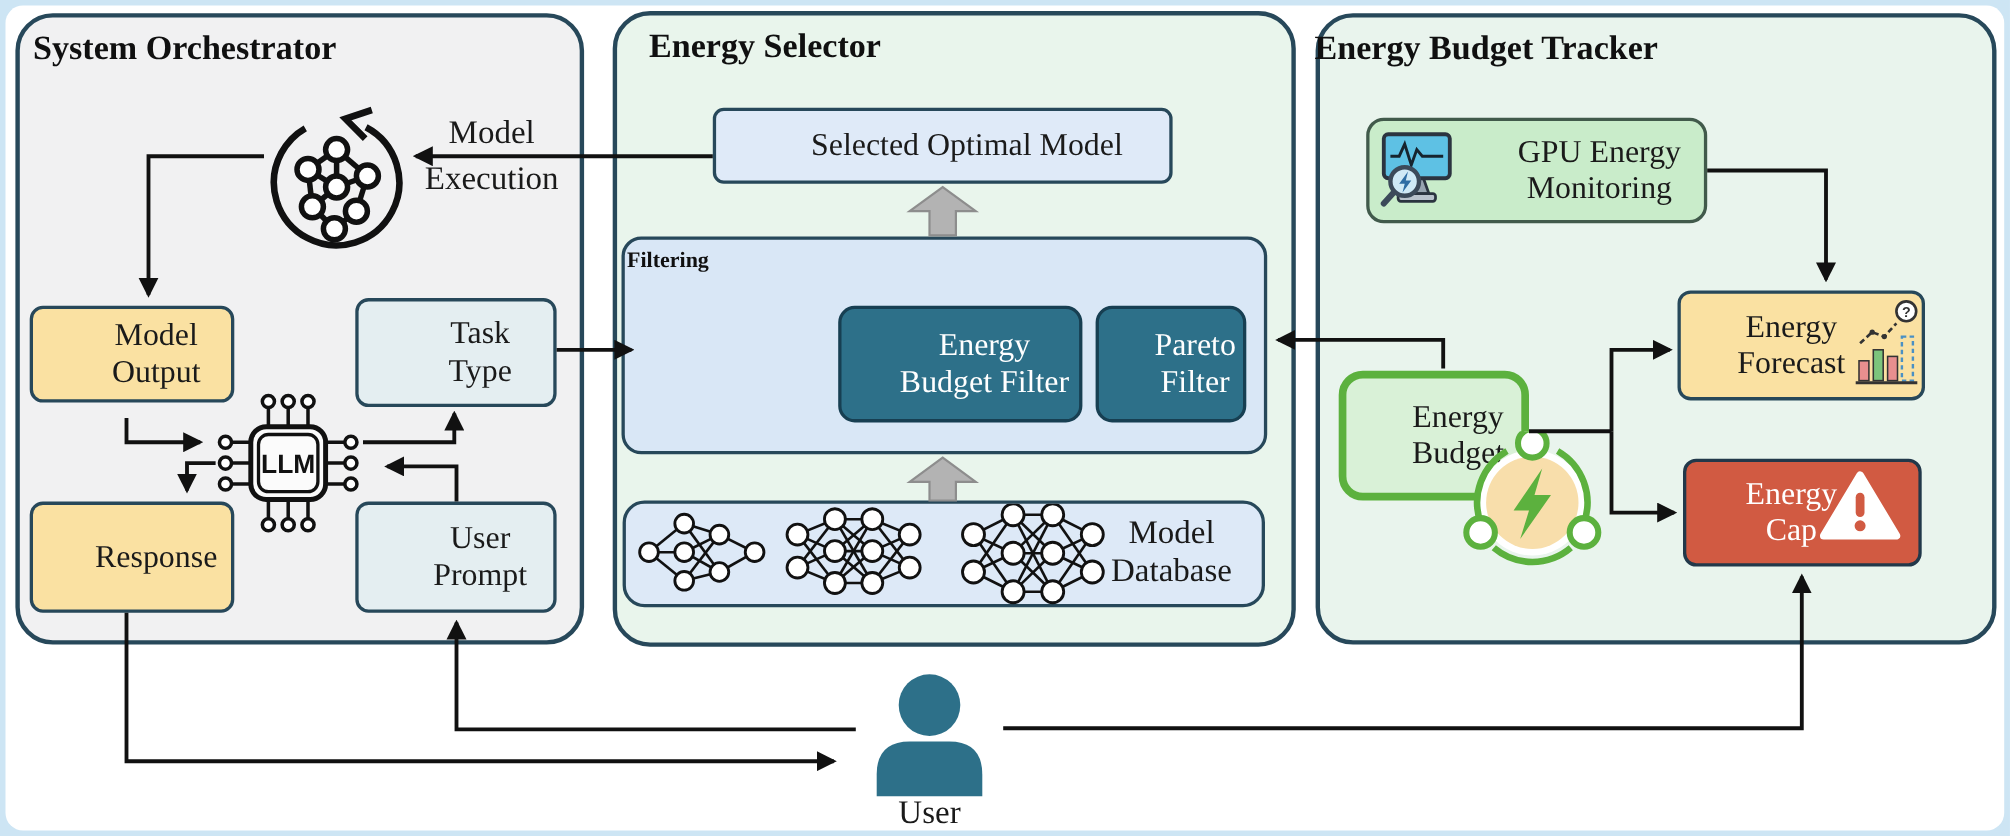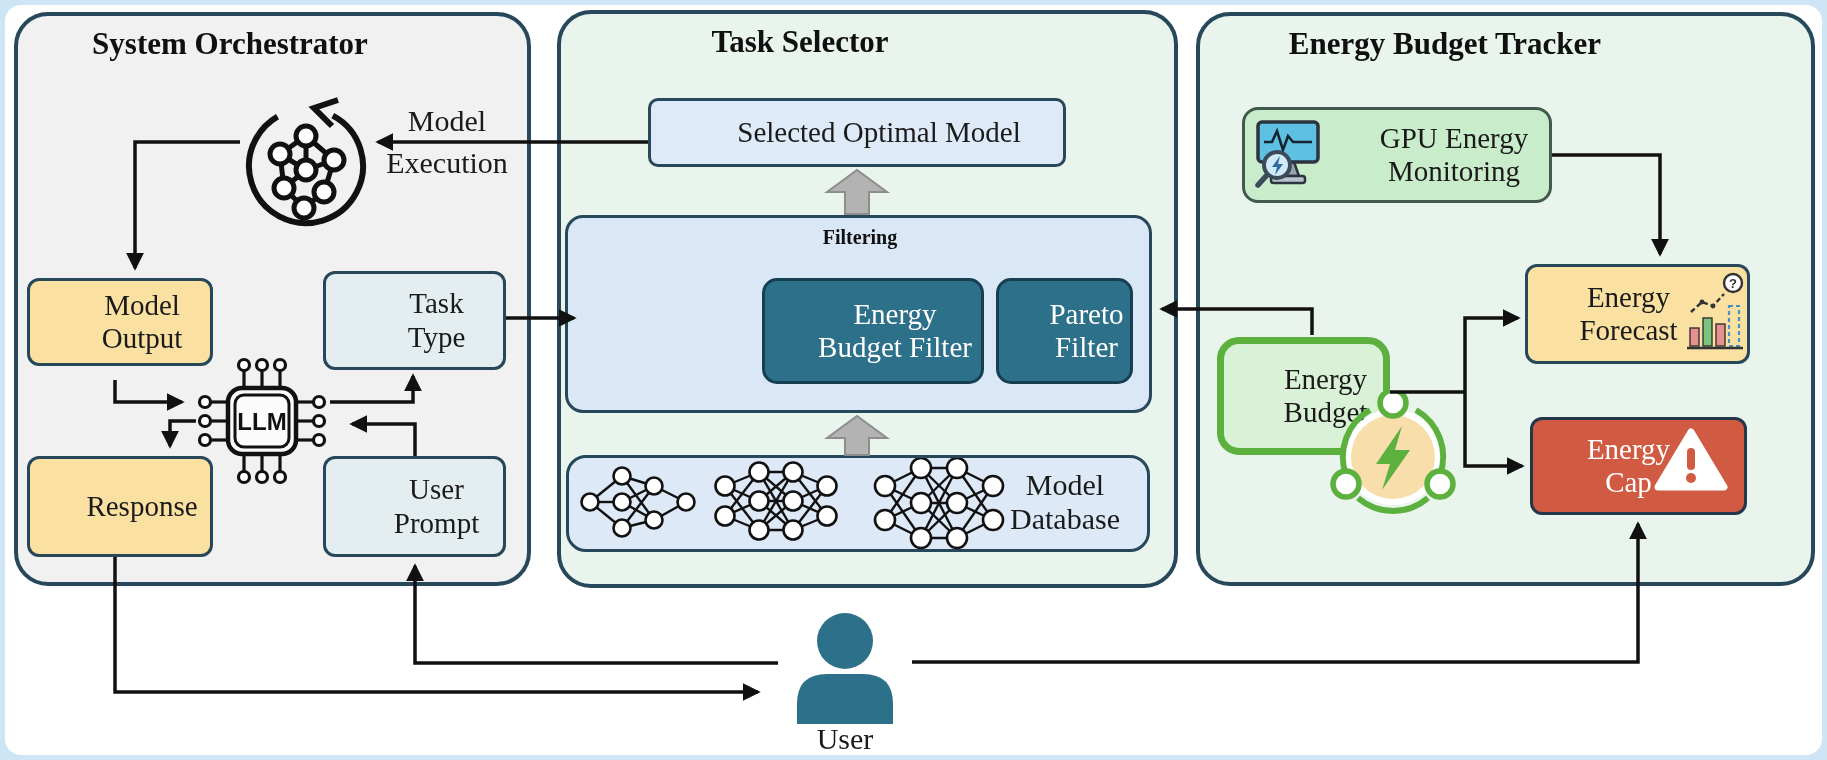--- a/index.html
+++ b/index.html
@@ -3,21 +3,21 @@
 <meta charset="utf-8">
 <style>
   html,body{margin:0;padding:0;background:#cde5f4;}
   #canvas{position:relative;width:1827px;height:760px;background:#cde5f4;overflow:hidden;
           font-family:"Liberation Serif","DejaVu Serif",serif;color:#1a1a1a;}
   #paper{position:absolute;left:5px;top:5px;right:5px;bottom:5px;background:#ffffff;border-radius:16px;}
   .panel{position:absolute;border:4px solid #27485a;border-radius:34px;box-sizing:border-box;}
   #panel-orchestrator{left:14px;top:12px;width:517px;height:574px;background:#f1f1f2;}
   #panel-selector{left:557px;top:10px;width:621px;height:578px;background:#e9f5ec;}
   #panel-tracker{left:1196px;top:12px;width:619px;height:574px;background:#e9f4ed;}
-  .ptitle{position:absolute;font-weight:bold;font-size:31px;text-align:center;color:#101010;}
+  .ptitle{position:absolute;font-weight:bold;font-size:31px;color:#101010;}
   .box{position:absolute;box-sizing:border-box;border:3.5px solid #27485a;border-radius:12px;
        display:flex;align-items:center;justify-content:center;text-align:center;
        font-size:29px;line-height:1.14;padding-left:44px;}
   .yellow{background:#fae1a2;}
   .bluegray{background:#e4eef1;}
   .lightblue{background:#dfeaf8;}
   .filtercontainer{background:#d9e7f6;border-radius:18px;}
   .darkfilter{background:#2d7089;color:#ffffff;border-color:#173f52;border-radius:15px;}
   .greenbox{background:#c9ecca;border-color:#415a4b;border-radius:16px;}
   .budget{background:#d9f1d7;border:7px solid #5cb13e;border-radius:22px;}
@@ -32,21 +32,21 @@
 <body>
 
 <div id="canvas">
   <div id="paper"></div>
 
   <div class="panel" id="panel-orchestrator"></div>
   <div class="panel" id="panel-selector"></div>
   <div class="panel" id="panel-tracker"></div>
 
   <div class="ptitle" style="left:30px;top:26px;width:400px;">System Orchestrator</div>
-  <div class="ptitle" style="left:590px;top:24px;width:420px;">Task Selector</div>
+  <div class="ptitle" style="left:590px;top:24px;width:420px;">Energy Selector</div>
   <div class="ptitle" style="left:1195px;top:26px;width:500px;">Energy Budget Tracker</div>
 
   <div class="box yellow" style="left:27px;top:278px;width:186px;height:88px;">
     <div class="inner-label" style="width:120px;">Model Output</div>
   </div>
   <div class="box yellow" style="left:27px;top:456px;width:186px;height:101px;">
     <div>Response</div>
   </div>
   <div class="box bluegray" style="left:323px;top:271px;width:183px;height:99px;">
     <div class="inner-label" style="width:110px;">Task Type</div>

